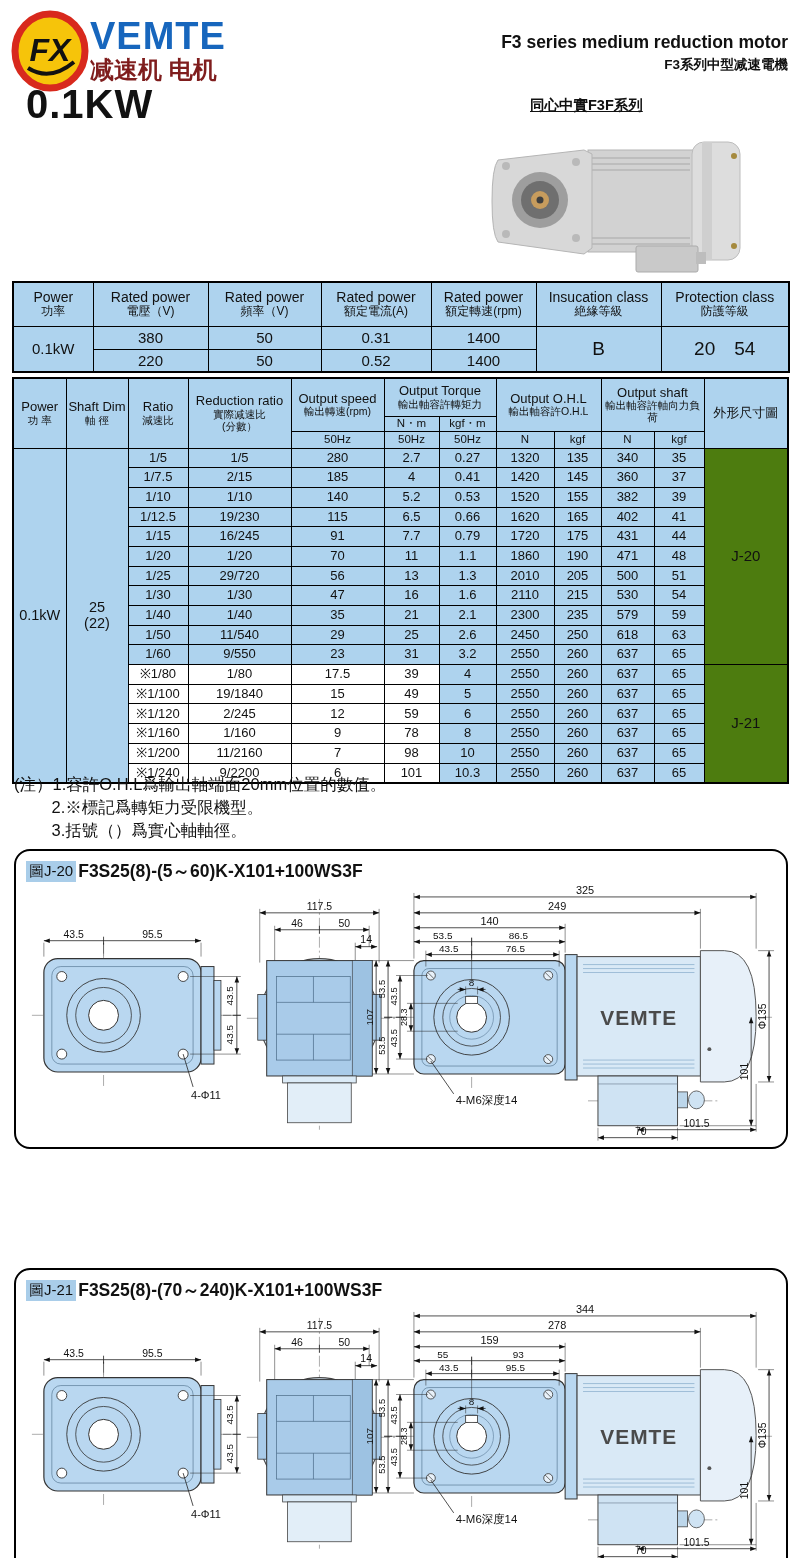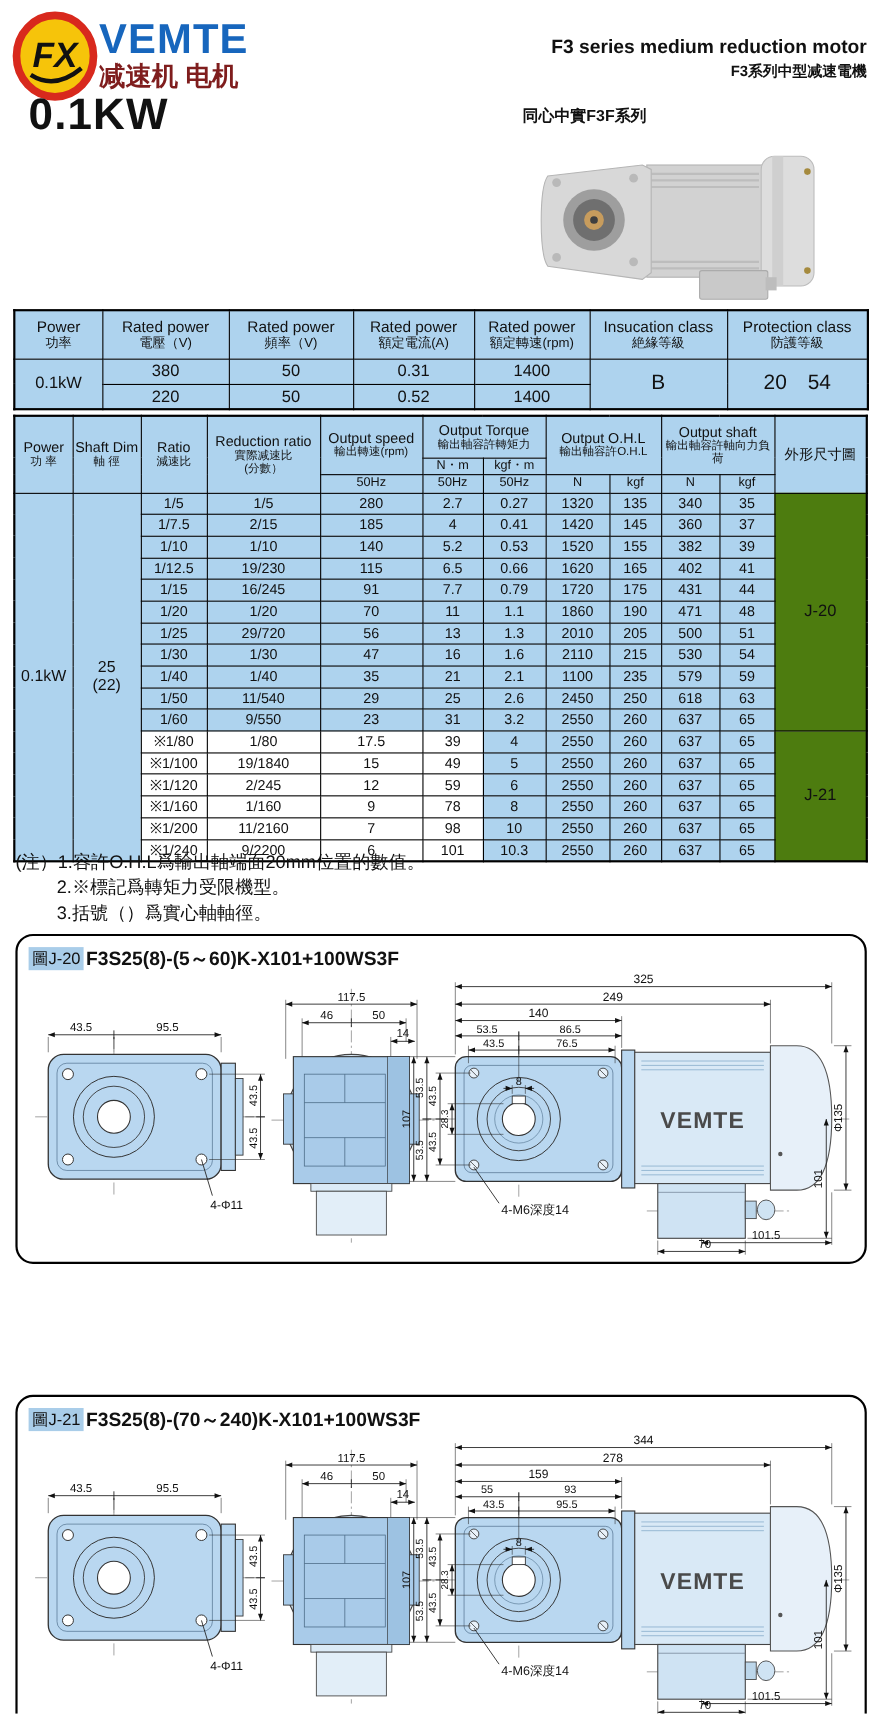--- a/index.html
+++ b/index.html
@@ -6,21 +6,21 @@
   .page{position:relative;width:800px;height:1558px;background:#fff;overflow:hidden;
         font-family:"Liberation Sans",sans-serif;color:#111;}
   .abs{position:absolute;}
   
   .brand{position:absolute;left:10px;top:8px;display:flex;align-items:center;gap:0;}
   .brand-name{font-size:38px;font-weight:bold;color:#1766bd;line-height:1;letter-spacing:1px;}
   .brand-sub{font-size:24px;font-weight:bold;color:#7f1d1d;line-height:1.1;margin-top:2px;}
   .titles{position:absolute;right:12px;top:32px;text-align:right;}
   .title-en{font-size:17.5px;font-weight:600;}
   .title-zh{font-size:13.5px;font-weight:600;margin-top:3px;}
-  .subtitle{position:absolute;left:475px;top:96px;font-size:14.5px;font-weight:600;}
+  .subtitle{position:absolute;left:530px;top:96px;font-size:14.5px;font-weight:600;text-decoration:underline;}
   .power-heading{position:absolute;left:26px;top:82px;font-size:40px;font-weight:bold;letter-spacing:1px;}
   
   table{border-collapse:collapse;table-layout:fixed;}
   .spec-table{position:absolute;left:12px;top:281px;width:776px;border:2px solid #000;}
   .spec-table th,.spec-table td{border:1px solid #000;background:#aed3ee;text-align:center;
       vertical-align:middle;padding:0;line-height:1.15;}
   .spec-table thead tr{height:44px;}
   .spec-table tbody tr{height:23px;}
   .h-en{font-size:14px;font-weight:normal;}
   .h-zh{font-size:12px;font-weight:normal;}
@@ -327,21 +327,21 @@
           <td>215</td>
           <td>530</td>
           <td>54</td>
         </tr>
         <tr>
           <td>1/40</td>
           <td>1/40</td>
           <td>35</td>
           <td>21</td>
           <td>2.1</td>
-          <td>1100</td>
+          <td>2300</td>
           <td>235</td>
           <td>579</td>
           <td>59</td>
         </tr>
         <tr>
           <td>1/50</td>
           <td>11/540</td>
           <td>29</td>
           <td>25</td>
           <td>2.6</td>

